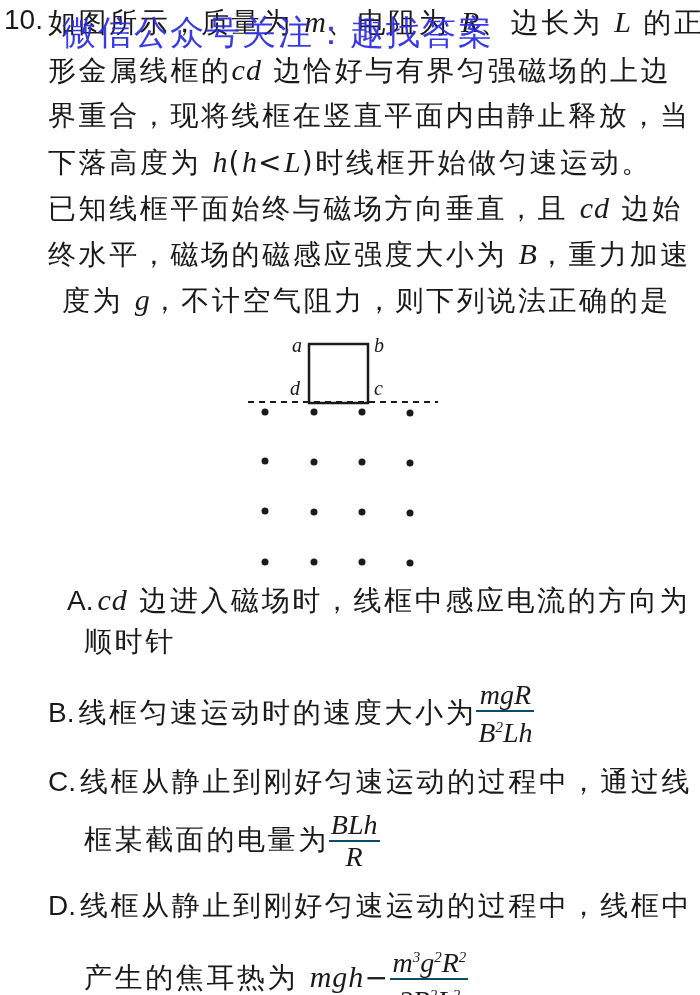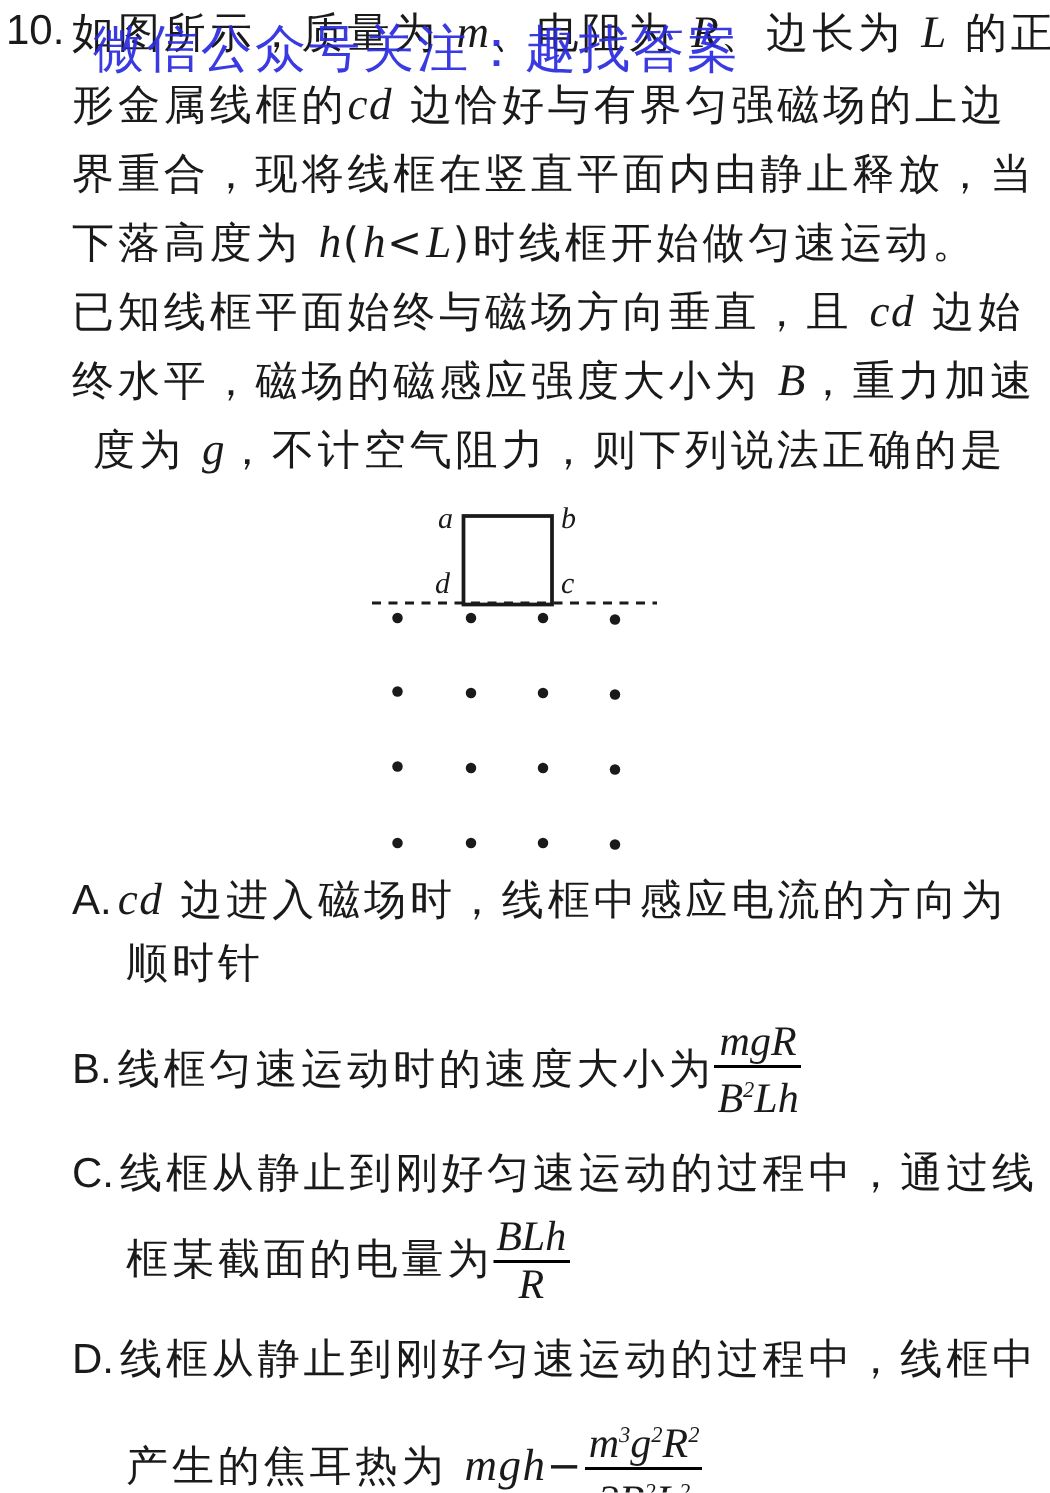--- a/index.html
+++ b/index.html
@@ -9,21 +9,21 @@
   }
   .line {
     position: absolute; left: 48px; font-size: 28px; letter-spacing: 2.6px; white-space: nowrap;
     line-height: 36px;
   }
   .num { position: absolute; left: 4px; top: 4px; font-size: 28px; font-family: "Liberation Sans", sans-serif; }
   .it { font-family: "Liberation Serif", serif; font-style: italic; font-size: 30px; letter-spacing: 1px; }
   .opt { position: absolute; left: 48px; font-size: 28px; letter-spacing: 2.6px; white-space: nowrap; line-height: 36px; }
   .opt .lbl { font-family: "Liberation Sans", sans-serif; letter-spacing: 0; margin-right: 4px; }
   .frac { display: inline-block; vertical-align: middle; text-align: center; font-family: "Liberation Serif", serif; font-style: italic; font-size: 28px; letter-spacing: 0; }
-  .frac .n { display: block; line-height: 30px; padding: 0 2px; border-bottom: 2px solid #000000; }
+  .frac .n { display: block; line-height: 30px; padding: 0 2px; border-bottom: 2px solid #0c4a6e; }
   .frac .d { display: block; line-height: 30px; padding: 0 2px; font-style: italic; }
   sup { font-size: 15px; }
   .watermark {
     position: absolute; left: 62px; top: 10px; font-size: 34px; color: #2a2ae0; letter-spacing: 2px;
     font-family: Liberation Mono, monospace; white-space: nowrap; opacity: 0.92;
   }
   svg { position: absolute; left: 0; top: 0; }
 </style>
 </head>
 <body>
@@ -78,21 +78,21 @@
       <circle cx="410" cy="563" r="3.5"></circle>
   </g>
   <g font-family="Liberation Serif, serif" font-style="italic" font-size="20" fill="#1a1a1a">
     <text x="292" y="352">a</text>
     <text x="374" y="352">b</text>
     <text x="290" y="395">d</text>
     <text x="374" y="395">c</text>
   </g>
 </svg>
 
-<div class="opt" style="top:582px;">
+<div class="opt" style="top:582px;margin-left:19px;">
   <span class="lbl">A.</span><span class="it">cd</span><span> 边进入磁场时，线框中感应电流的方向为</span>
 </div>
 <div class="opt" style="top:624px; left:84px;">
   <span>顺时针</span>
 </div>
 
 <div class="opt" style="top:680px;">
   <span class="lbl">B.</span><span>线框匀速运动时的速度大小为</span><span class="frac"><span class="n">mgR</span><span class="d"><span>B</span><sup>2</sup><span>Lh</span></span></span>
 </div>
 

